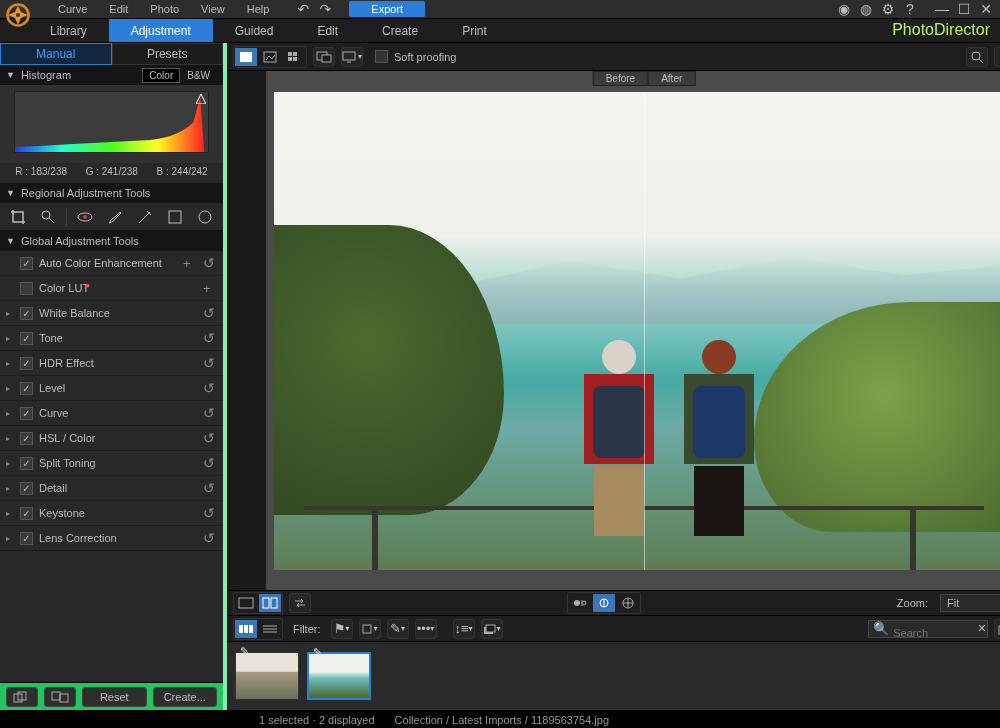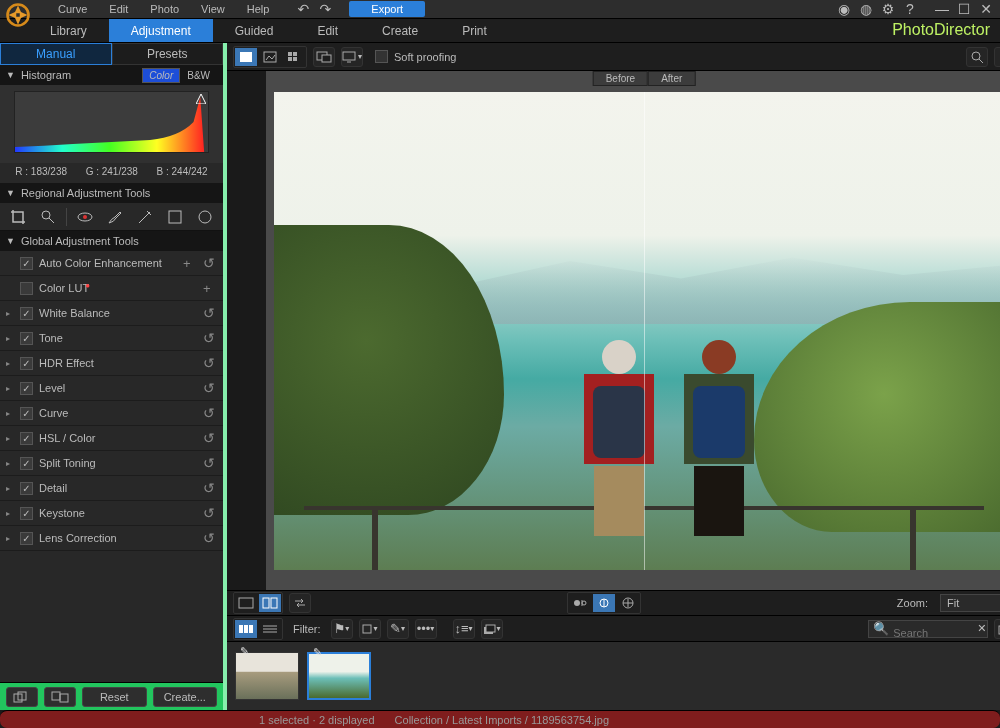--- a/index.html
+++ b/index.html
@@ -30,21 +30,21 @@
 
 .subtabs { display: flex; height: 22px; background: #1c1c1c; }
 .subtabs .stab { flex: 1; text-align: center; line-height: 20px; cursor: pointer; border: 1px solid #333; font-size: 12px; }
 .subtabs .stab.active { border: 1px solid #2b7fd9; color: #3a9fff; background: #10273f; }
 
 
 .section-hdr { height: 20px; background: #151515; display: flex; align-items: center; padding: 0 6px; gap: 6px; font-size: 11px; }
 .section-hdr .tri { font-size: 9px; }
 .section-hdr .right-tag { margin-left: auto; display: flex; gap: 0; }
 .tag { padding: 1px 6px; font-size: 10px; }
-.tag.active { background: #1d4ed8; border: 1px solid #555; font-style: italic; }
+.tag.active { background: #000000; border: 1px solid #555; }
 .tag { border: 1px solid transparent; }
 
 
 .histogram { height: 78px; background: #303030; margin: 0; position: relative; padding: 6px 14px; }
 .histo-box { width: 100%; height: 62px; background: #3c3c3c; border: 1px solid #222; position: relative; overflow: hidden; }
 .histo-clip { position: absolute; top: 2px; right: 2px; width: 10px; height: 10px; }
 .histo-readout { display: flex; justify-content: space-around; font-size: 10px; padding: 3px 6px 6px; color: #bbb; background:#282828; }
 
 
 .tool-strip { height: 28px; display: flex; align-items: center; gap: 2px; padding: 0 4px; border-bottom:1px solid #111; }
@@ -125,21 +125,21 @@
 
 
 .thumbs { height:68px; background:#2a2a2a; display:flex; align-items:center; padding: 6px 8px; gap:8px; }
 .thumb { width:64px; height:48px; background:#444; border:1px solid #333; position:relative; cursor:pointer;}
 .thumb.selected { border:2px solid #2b7fd9;}
 .thumb .badge { position:absolute; top:-8px; left:4px; color:#ddd; font-size:11px;}
 .thumb-img1 { background: linear-gradient(to bottom, #e8e4db 40%, #a89c7e 41%, #6a705a 100%);}
 .thumb-img2 { background: linear-gradient(to bottom, #eef2ea 40%, #6cbfb8 55%, #4a6a2e 100%);}
 
 
-.statusbar { height:18px; background:#7f1d1d; display:flex; align-items:center; padding:0 8px; gap:20px; font-size:11px; color:#999; border-top:1px solid #000;border-radius:7px;}
+.statusbar { height:18px; background:#000000; display:flex; align-items:center; padding:0 8px; gap:20px; font-size:11px; color:#999; border-top:1px solid #000;}
 .statusbar .left-gap { width: 231px;}
 
 
 .adj-list::-webkit-scrollbar { width:14px;}
 .adj-list::-webkit-scrollbar-track { background:#222;}
 .adj-list::-webkit-scrollbar-thumb { background:#444;}
 
 
 .glyph { font-size: 13px; line-height: 1; }
 </style>

